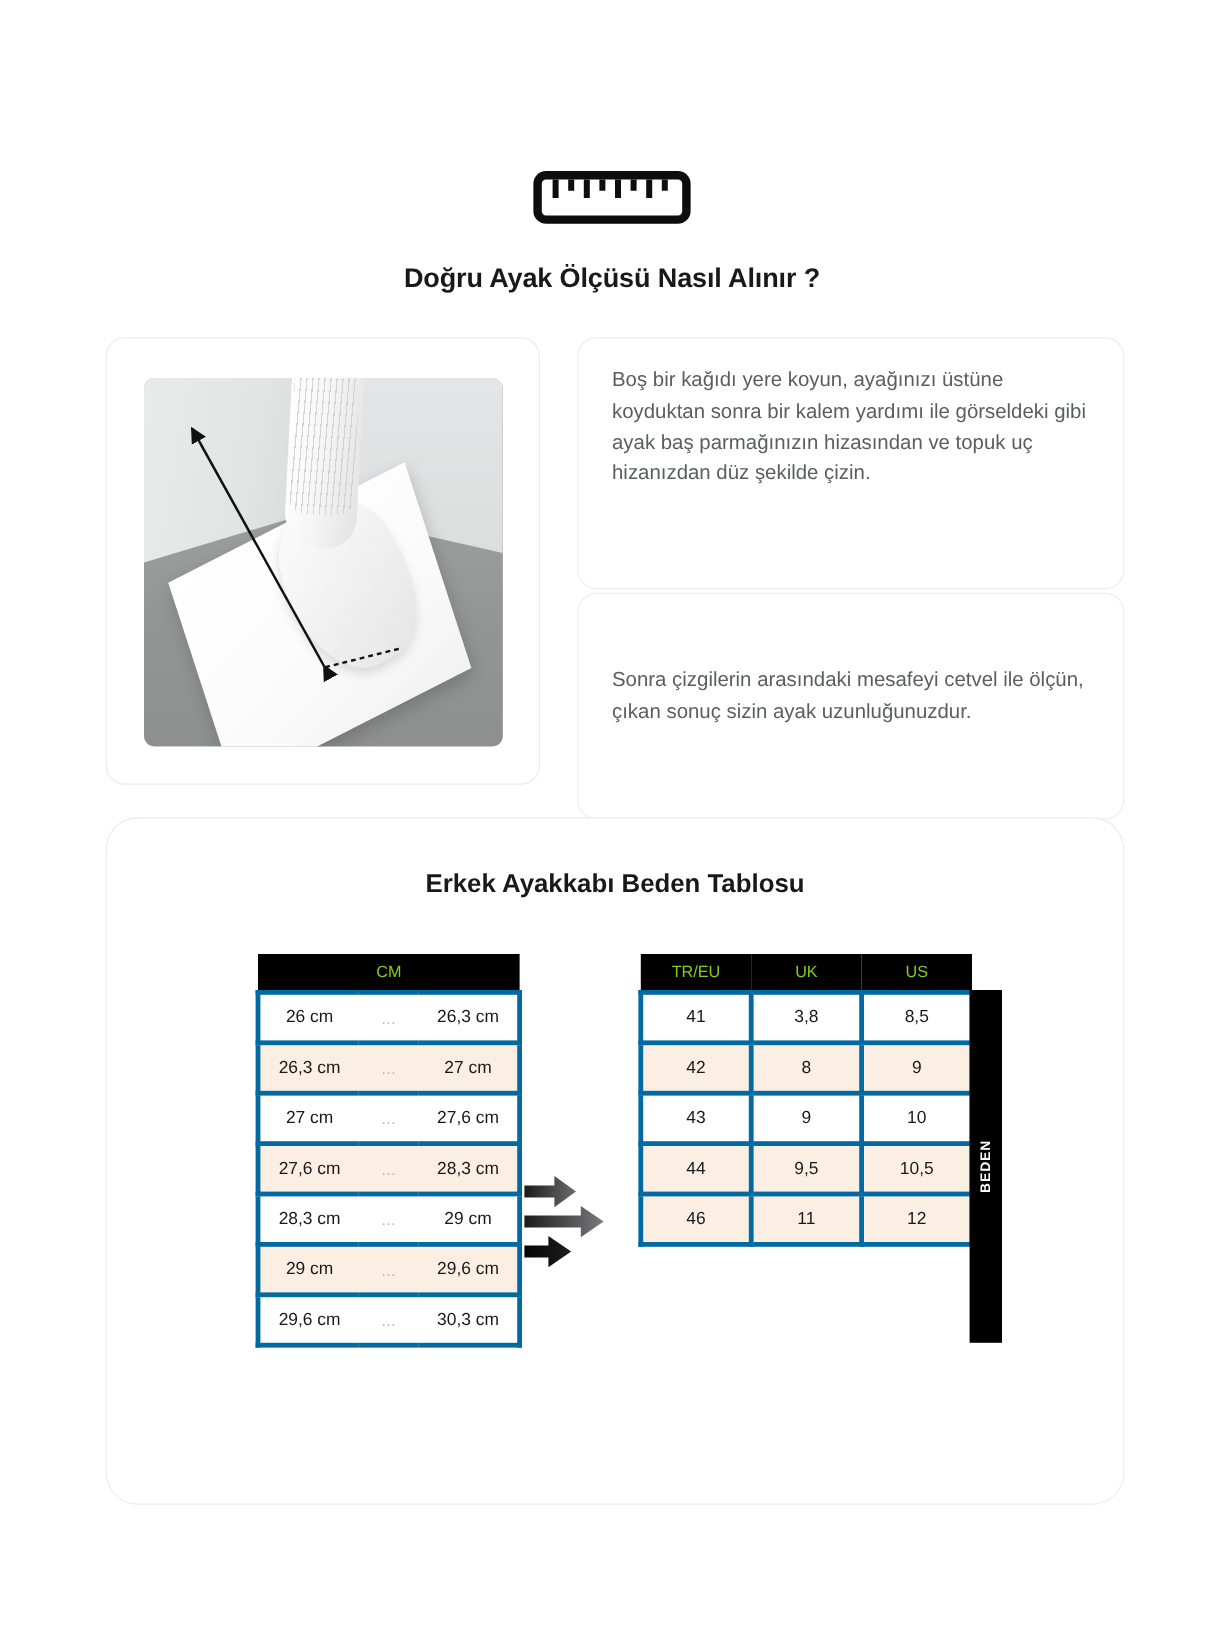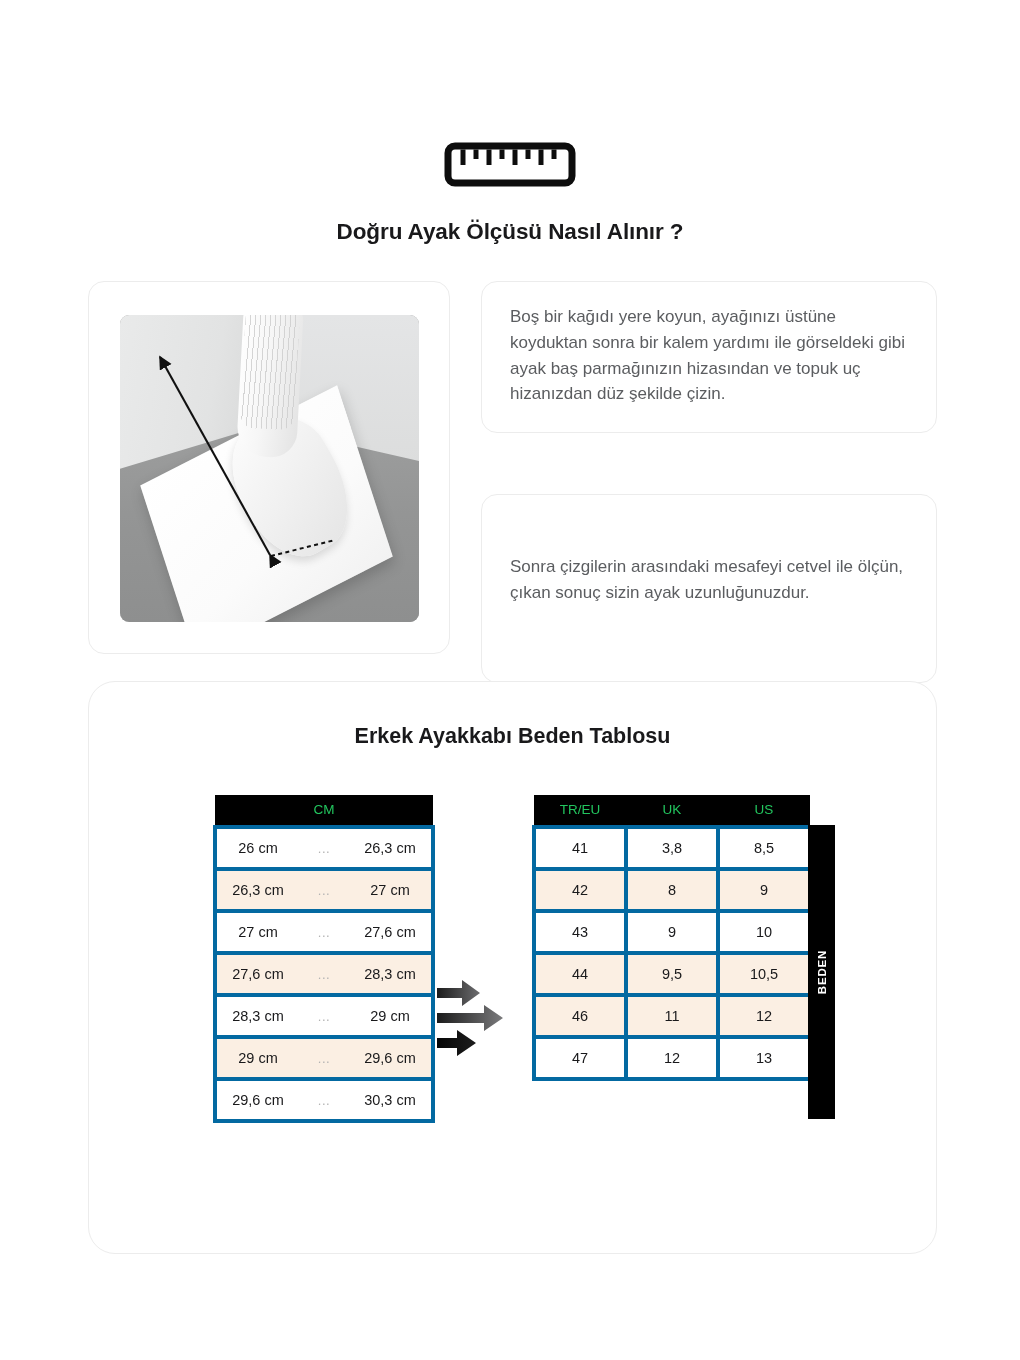--- a/index.html
+++ b/index.html
@@ -124,21 +124,21 @@
     position: absolute;
     border: 1px solid #ececec;
     border-radius: 16px;
     background: #fff;
     color: #5b5d60;
     font-size: 17px;
     line-height: 1.52;
   }
   .text-card p { padding: 0; }
   .text-card-1 {
-    left: 481px; top: 281px; width: 456px; height: 152px;
+    left: 481px; top: 281px; width: 456px; height: 210px;
     padding: 22px 27px 0 28px;
   }
   .text-card-2 {
     left: 481px; top: 465px; width: 456px; height: 189px;
     padding: 59px 27px 0 28px;
     margin-top: 29px;
   }
 
   
   .chart-card {
@@ -168,21 +168,21 @@
   }
 
   table.size-table {
     border-collapse: collapse;
     table-layout: fixed;
     font-size: 14.5px;
     color: #19191b;
   }
   table.size-table th {
     background: #000;
-    color: #22c55e;
+    color: #84cc16;
     font-size: 13.5px;
     font-weight: normal;
     height: 30px;
     line-height: 30px;
     padding: 0;
     text-align: center;
   }
   table.size-table td {
     height: 42px;
     padding: 0;
@@ -410,25 +410,20 @@
             <tr class="alt">
               <td>44</td>
               <td>9,5</td>
               <td>10,5</td>
             </tr>
             <tr class="alt">
               <td>46</td>
               <td>11</td>
               <td>12</td>
             </tr>
-            <tr>
-              <td>47</td>
-              <td>12</td>
-              <td>13</td>
-            </tr>
           </tbody>
         </table>
 
         <div class="beden-bar">
           <span class="beden-label">BEDEN</span>
         </div>
       </div>
 
     </div>
   </div>

